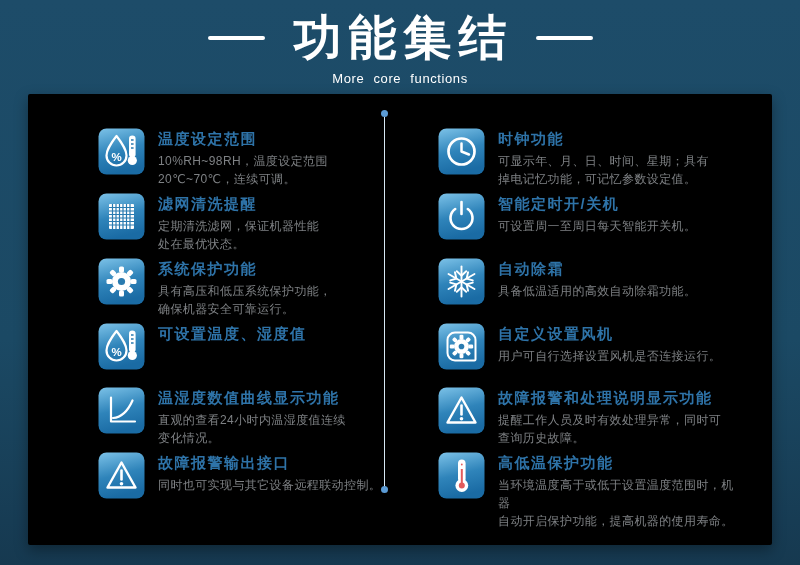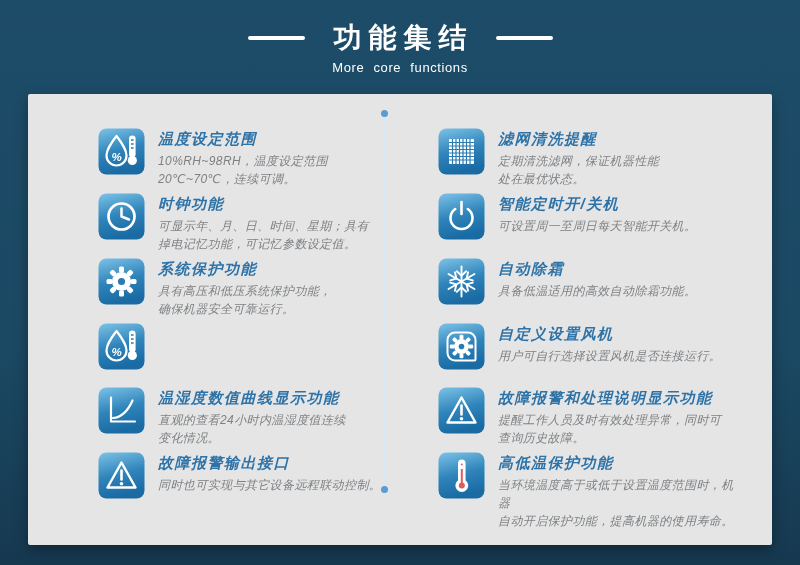--- a/index.html
+++ b/index.html
@@ -4,28 +4,27 @@
 <style>
   * { margin:0; padding:0; box-sizing:border-box; }
   html,body { width:800px; height:565px; overflow:hidden; }
   body {
     font-family:"Liberation Sans","DejaVu Sans",sans-serif;
     background:linear-gradient(180deg,#1d4c69 0%,#1b4964 60%,#163950 100%);
   }
   .header { height:94px; display:flex; flex-direction:column; align-items:center; justify-content:center; padding-top:4px; }
   .title-row { display:flex; align-items:center; }
   .dash { width:57px; height:4px; background:#ffffff; border-radius:2px; margin:0 22px; }
-  .main-title { color:#ffffff; font-size:28px; font-weight:bold; letter-spacing:7px; text-indent:7px; line-height:1.1; }
+  .main-title { color:#ffffff; font-size:48px; font-weight:bold; letter-spacing:7px; text-indent:7px; line-height:1.1; }
   .subtitle { color:#ffffff; font-size:13px; font-weight:normal; letter-spacing:0.6px; word-spacing:5px; margin-top:6px; }
 
   .card {
     position:relative; margin:0 28px; width:744px; height:451px;
-    background:#e5e5e5; border-radius:2px;
+    background:#000000; border-radius:2px;
     box-shadow:0 5px 14px rgba(0,0,0,0.35);
-    font-style:italic;
   }
   .features-grid {
     display:grid; grid-template-columns:290px 306px; column-gap:50px;
     row-gap:5px; padding:34px 0 0 70px;
   }
   .feature { display:flex; align-items:flex-start; min-height:59px; }
   .icon { width:47px; height:47px; flex:0 0 47px; margin-right:13px; display:block; }
   .icon svg { display:block; }
   .ftext h3 { color:#2e73a8; font-size:15px; font-weight:bold; letter-spacing:1.5px; line-height:21px; }
   .ftext p { color:#7e8184; font-size:12px; letter-spacing:0.4px; line-height:18px; margin-top:3px; white-space:pre-line; }
@@ -103,45 +102,45 @@
       <div class="ftext">
         <h3>温度设定范围</h3>
         <p>10%RH~98RH，温度设定范围
 20℃~70℃，连续可调。</p>
       </div>
     </div>
     <div class="feature">
       <span class="icon">
         <svg width="47" height="47" viewBox="0 0 47 47">
             <rect x="0.5" y="0.5" width="46" height="46" rx="8" fill="url(#iconGrad)"></rect>
+          <circle cx="23.5" cy="23.5" r="13" fill="none" stroke="#fff" stroke-width="2.7"></circle>
+          <path d="M23.5 15.5 V23.5 L31 26.5" fill="none" stroke="#fff" stroke-width="2.5" stroke-linecap="round" stroke-linejoin="round"></path>
+        </svg>
+      </span>
+      <div class="ftext">
+        <h3>时钟功能</h3>
+        <p>可显示年、月、日、时间、星期；具有
+掉电记忆功能，可记忆参数设定值。</p>
+      </div>
+    </div>
+
+    <div class="feature">
+      <span class="icon">
+        <svg width="47" height="47" viewBox="0 0 47 47">
+            <rect x="0.5" y="0.5" width="46" height="46" rx="8" fill="url(#iconGrad)"></rect>
           <rect x="11" y="11" width="25" height="25" rx="1" fill="#fff"></rect>
           <path d="M14.5 11 V36 M18 11 V36 M21.5 11 V36 M25 11 V36 M28.5 11 V36 M32 11 V36 M11 14.5 H36 M11 18 H36 M11 21.5 H36 M11 25 H36 M11 28.5 H36 M11 32 H36" stroke="#2a7bb0" stroke-width="1.2"></path>
         </svg>
       </span>
       <div class="ftext">
         <h3>滤网清洗提醒</h3>
         <p>定期清洗滤网，保证机器性能
 处在最优状态。</p>
       </div>
     </div>
-
-    <div class="feature">
-      <span class="icon">
-        <svg width="47" height="47" viewBox="0 0 47 47">
-            <rect x="0.5" y="0.5" width="46" height="46" rx="8" fill="url(#iconGrad)"></rect>
-          <circle cx="23.5" cy="23.5" r="13" fill="none" stroke="#fff" stroke-width="2.7"></circle>
-          <path d="M23.5 15.5 V23.5 L31 26.5" fill="none" stroke="#fff" stroke-width="2.5" stroke-linecap="round" stroke-linejoin="round"></path>
-        </svg>
-      </span>
-      <div class="ftext">
-        <h3>时钟功能</h3>
-        <p>可显示年、月、日、时间、星期；具有
-掉电记忆功能，可记忆参数设定值。</p>
-      </div>
-    </div>
     <div class="feature">
       <span class="icon">
         <svg width="47" height="47" viewBox="0 0 47 47">
             <rect x="0.5" y="0.5" width="46" height="46" rx="8" fill="url(#iconGrad)"></rect>
           <path d="M17.2 16 A11 11 0 1 0 29.8 16" fill="none" stroke="#fff" stroke-width="2.6" stroke-linecap="round"></path>
           <line x1="23.5" y1="9" x2="23.5" y2="21" stroke="#fff" stroke-width="2.6" stroke-linecap="round"></line>
         </svg>
       </span>
       <div class="ftext">
         <h3>智能定时开/关机</h3>
@@ -178,20 +177,21 @@
     </div>
 
     <div class="feature">
       <span class="icon">
         <svg width="47" height="47" viewBox="0 0 47 47">
             <rect x="0.5" y="0.5" width="46" height="46" rx="8" fill="url(#iconGrad)"></rect>
             <use href="#humidity-glyph"></use>
           </svg>
       </span>
       <div class="ftext">
+        <h3>可设置温度、湿度值</h3>
       </div>
     </div>
     <div class="feature">
       <span class="icon">
         <svg width="47" height="47" viewBox="0 0 47 47">
             <rect x="0.5" y="0.5" width="46" height="46" rx="8" fill="url(#iconGrad)"></rect>
           <path d="M17 9.5 h13 a7.5 7.5 0 0 1 7.5 7.5 v19.5 a1 1 0 0 1 -1 1 h-19.5 a7.5 7.5 0 0 1 -7.5 -7.5 v-13 a7.5 7.5 0 0 1 7.5 -7.5 z" fill="none" stroke="#fff" stroke-width="2"></path>
           <g transform="scale(0.78) translate(6.6 6.6)">
               <use href="#gear-glyph"></use>
             </g>

